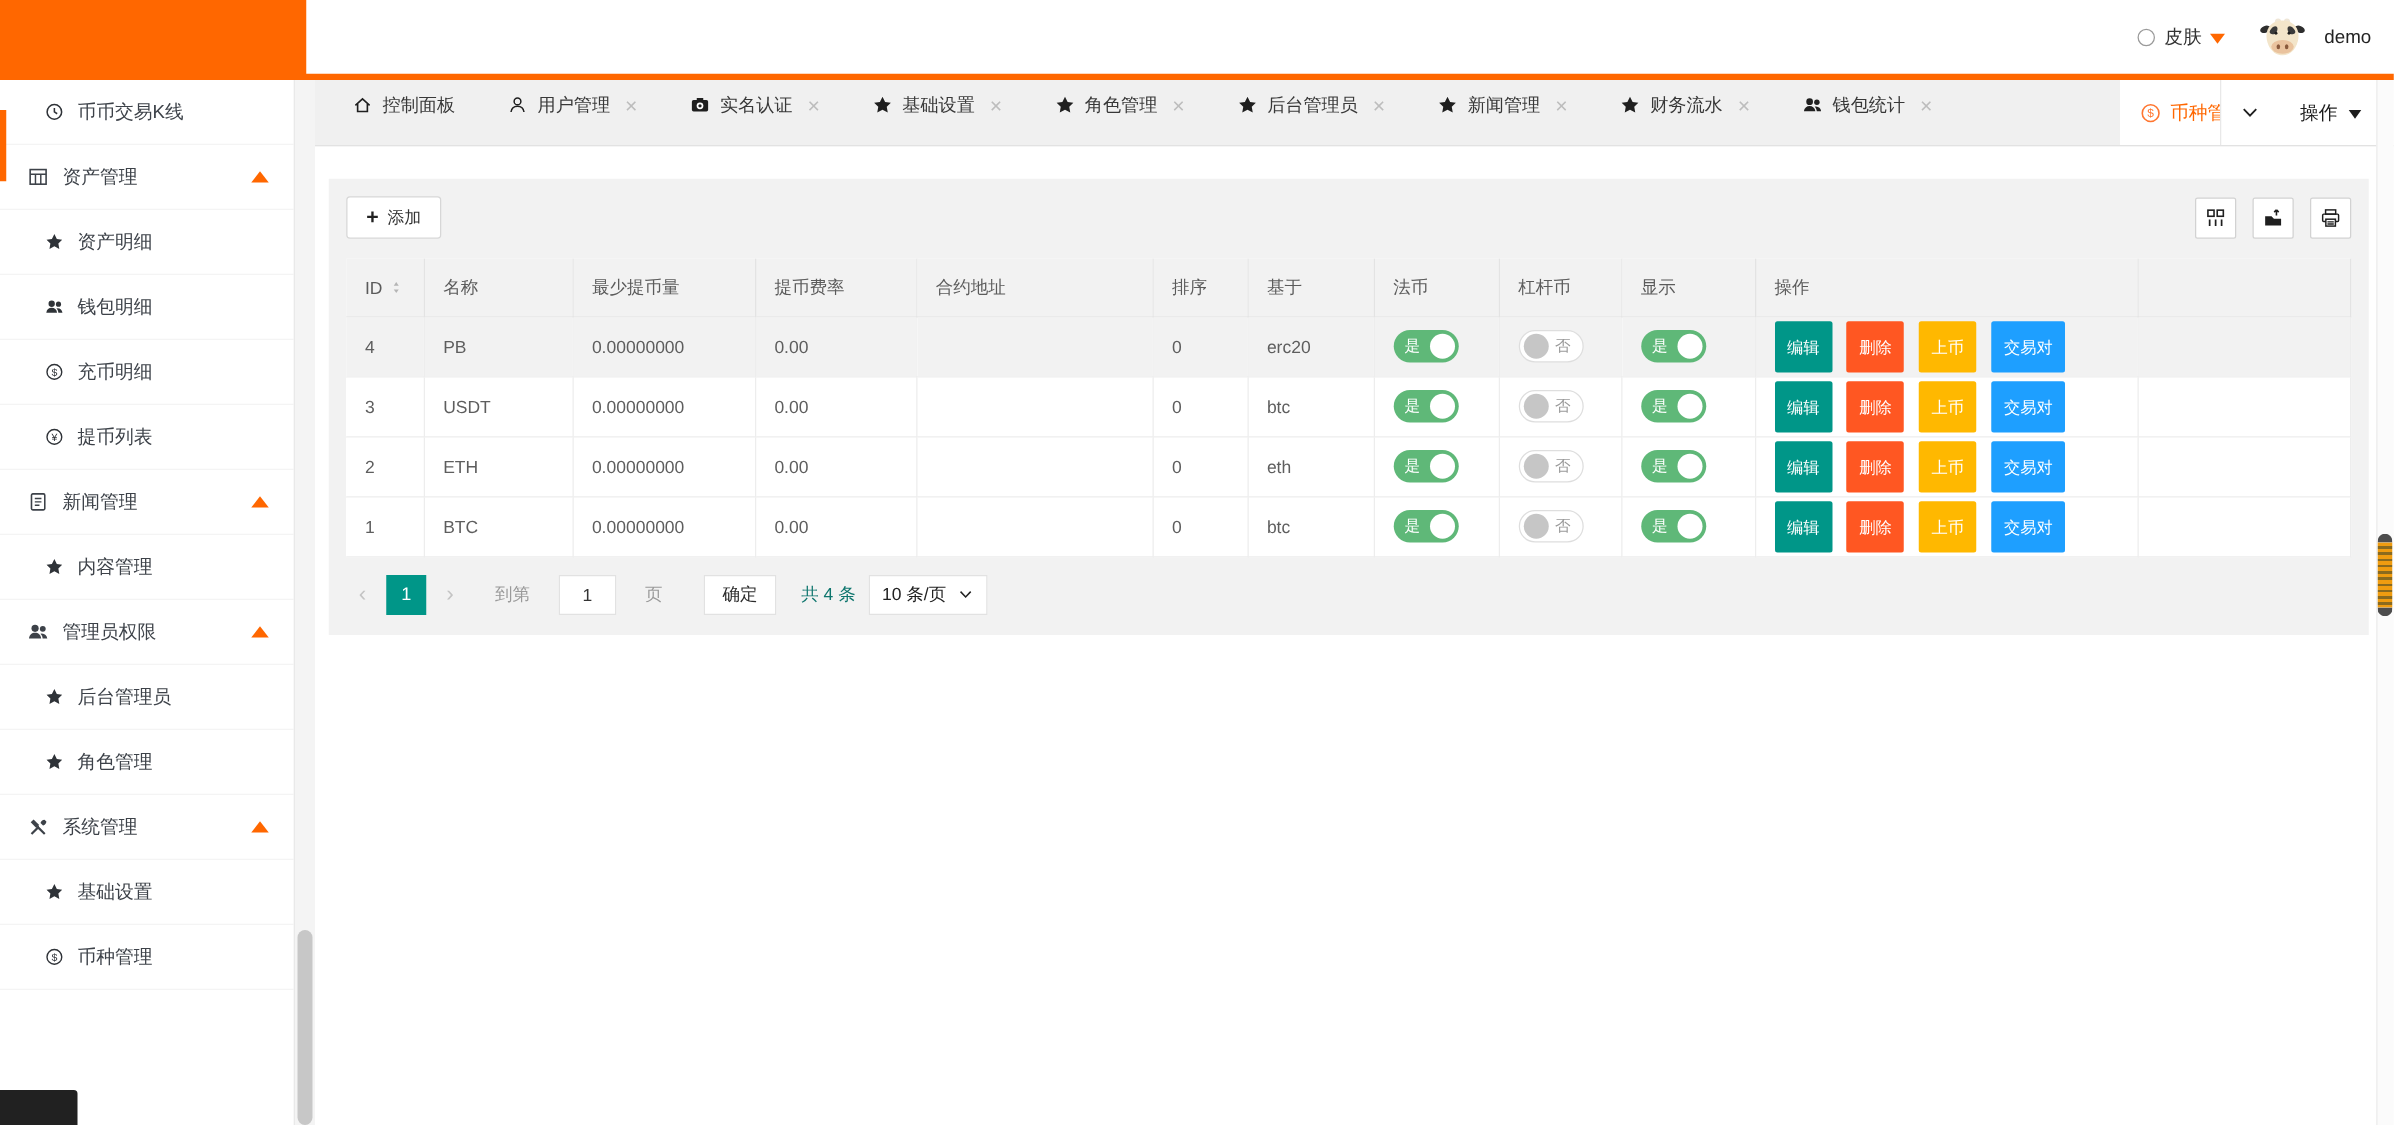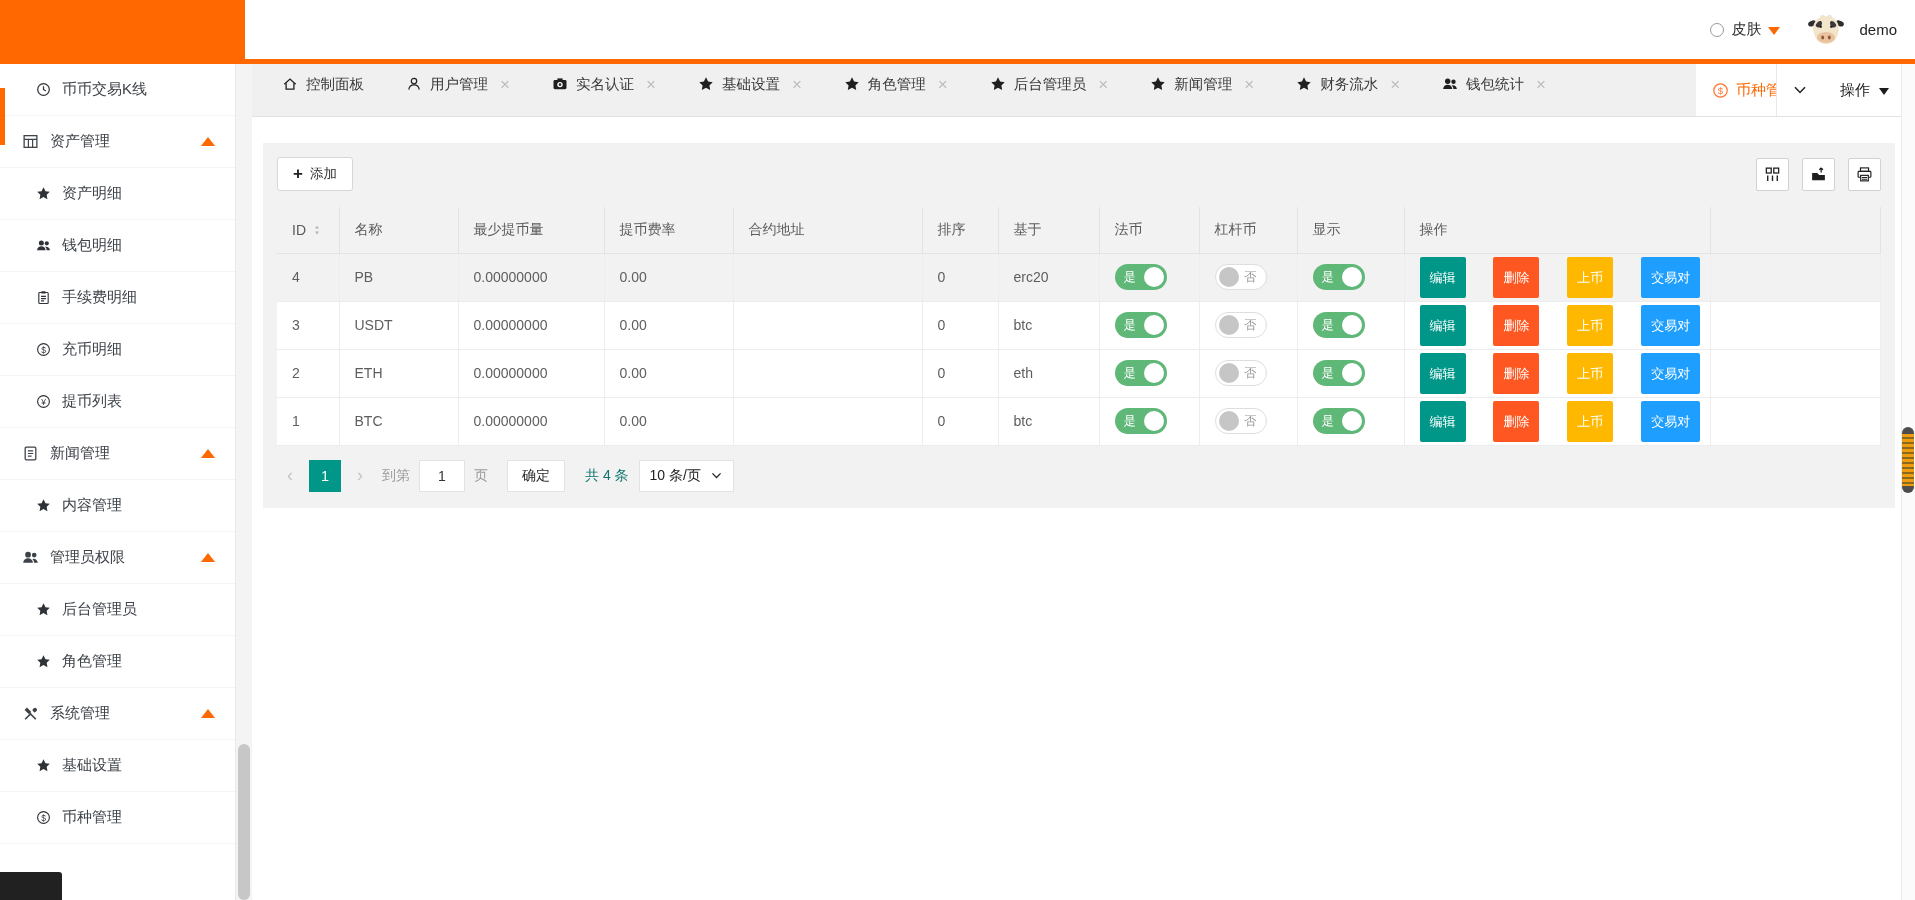--- a/index.html
+++ b/index.html
@@ -72,33 +72,33 @@
   
   .switch { display:inline-flex; align-items:center; width:52px; height:26px; border-radius:14px; cursor:pointer; position:relative; }
   .switch.on { background:#5FB878; justify-content:flex-start; }
   .switch.on .sw-label { color:#fff; font-size:12.5px; margin-left:9px; }
   .switch.on .sw-knob { position:absolute; right:3px; width:20px; height:20px; background:#fff; border-radius:50%; }
   .switch.off { background:#fff; border:1px solid #dedede; justify-content:flex-end; }
   .switch.off .sw-label { color:#999; font-size:12.5px; margin-right:9px; }
   .switch.off .sw-knob { position:absolute; left:3px; width:20px; height:20px; background:#c6c6c6; border-radius:50%; }
 
   
-  .btn { display:inline-block; height:41px; line-height:27px; padding:0 10px; margin-right:24px;
+  .btn { display:inline-block; height:41px; line-height:27px; padding:0 10px; margin-right:8px;
     border-radius:2px; color:#fff; font-size:13px; cursor:pointer; border:none; }
   .btn-edit { background:#009688; }
   .btn-del { background:#FF5722; }
   .btn-list { background:#FFB800; }
   .btn-pair { background:#1E9FFF; }
 
   
   .pager { display:flex; align-items:center; margin-top:14px; height:32px; font-size:14px; color:#8b8b8b; }
   .pg-nav { width:26px; text-align:center; font-size:18px; color:#c4c4c4; cursor:pointer; }
   .pg-cur { width:32px; height:32px; background:#009688; color:#fff; display:flex; align-items:center;
     justify-content:center; font-size:14.5px; margin:0 6px; cursor:pointer; }
-  .pg-text { margin:0 9px; color:#9a9a9a; }
+  .pg-text { margin:0 23px; color:#9a9a9a; }
   .pg-input { width:46px; height:32px; border:1px solid #e2e2e2; background:#fff; text-align:center;
     font-size:14px; color:#333; font-family:inherit; }
   .pg-confirm { height:32px; padding:0 14px; background:#fff; border:1px solid #e2e2e2; font-size:14px;
     color:#2b2b2b; margin:0 10px; cursor:pointer; font-family:inherit; }
   .pg-total { color:#0f766e; margin:0 10px; }
   .pg-select { display:flex; align-items:center; gap:9px; height:32px; padding:0 10px; background:#fff;
     border:1px solid #e2e2e2; color:#222; cursor:pointer; }
   .pg-select .icon { width:13px; height:13px; }
 
   
@@ -172,30 +172,20 @@
   <div class="side-item child">
     <span class="icon">
         <svg viewBox="0 0 16 16" xmlns="http://www.w3.org/2000/svg">
           <circle cx="5.7" cy="5.3" r="2.7" fill="currentColor"></circle>
           <path d="M1.1 13c.3-2.8 2.2-4.3 4.6-4.3 2.4 0 4.3 1.5 4.6 4.3z" fill="currentColor"></path>
           <circle cx="11.5" cy="5.7" r="2.2" fill="currentColor"></circle>
           <path d="M10.8 9.2c2.3.1 3.8 1.5 4.1 3.8h-3.5c-.1-1.5-.7-2.8-1.7-3.6z" fill="currentColor"></path>
         </svg>
       </span>
     <span>钱包明细</span>
-  </div>
-  <div class="side-item child">
-    <span class="icon">
-        <svg viewBox="0 0 16 16" xmlns="http://www.w3.org/2000/svg">
-          <rect x="3" y="2.6" width="10" height="11.8" rx="1" fill="none" stroke="currentColor" stroke-width="1.2"></rect>
-          <rect x="5.8" y="1.2" width="4.4" height="2.6" rx="0.6" fill="currentColor"></rect>
-          <path d="M5.4 6.8h5.2M5.4 9.2h5.2M5.4 11.6h3.2" stroke="currentColor" stroke-width="1.1" fill="none"></path>
-        </svg>
-      </span>
-    <span>手续费明细</span>
   </div>
   <div class="side-item child">
     <span class="icon">
         <svg viewBox="0 0 16 16" xmlns="http://www.w3.org/2000/svg">
           <circle cx="8" cy="8" r="6.3" fill="none" stroke="currentColor" stroke-width="1.2"></circle>
           <text x="8" y="11.2" text-anchor="middle" font-size="9" fill="currentColor">$</text>
         </svg>
       </span>
     <span>充币明细</span>
   </div>

